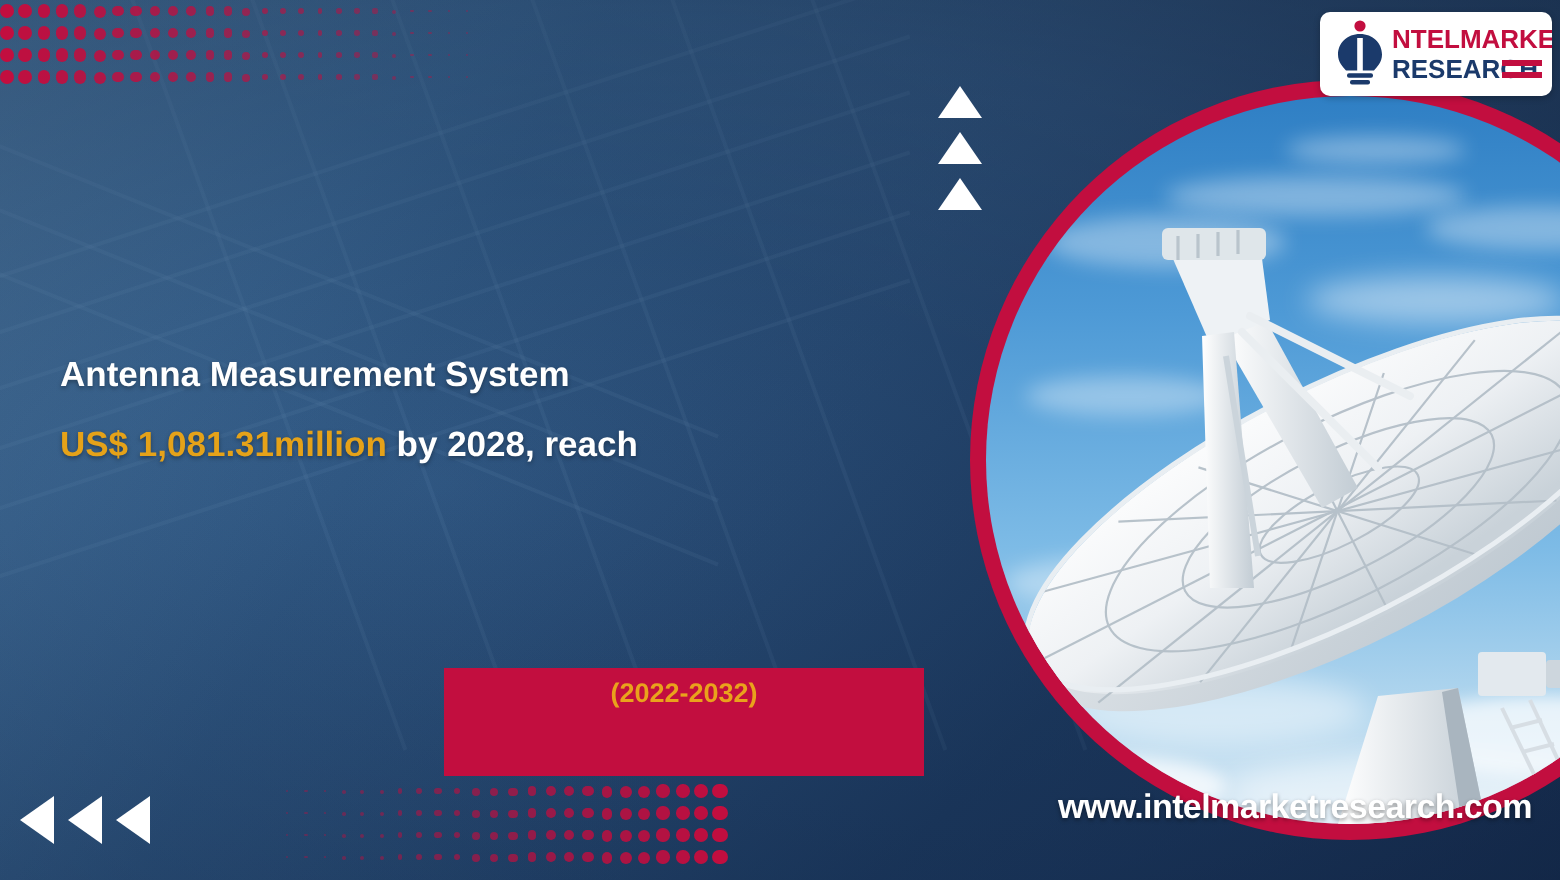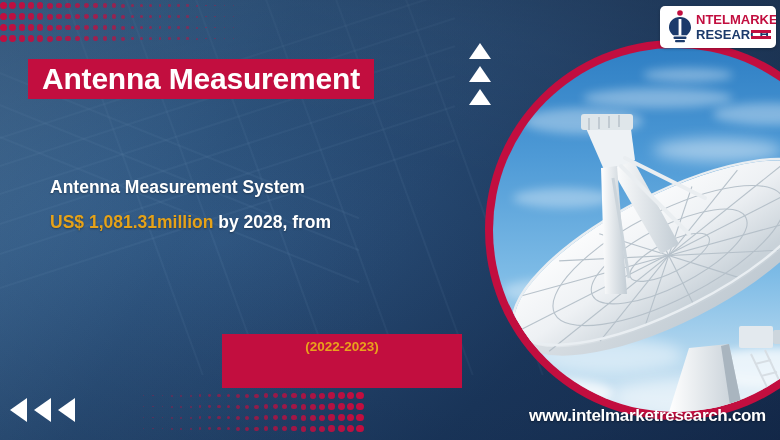--- a/index.html
+++ b/index.html
@@ -120,21 +120,21 @@
     position: absolute;
     left: 30px;
     top: 170px;
     width: 420px;
     color: #ffffff;
     font-size: 17.5px;
     font-weight: bold;
     line-height: 35px;
     text-shadow: 0 1px 2px rgba(0,0,0,0.35);
   }
-  .body-copy .line { white-space: nowrap; margin-left: 20px; }
+  .body-copy .line { white-space: nowrap; }
   .gold { color: #e5a219; }
 
   
   #cagr-badge {
     position: absolute;
     left: 222px;
     top: 334px;
     width: 240px;
     height: 54px;
     background: #c20e3f;
@@ -210,21 +210,21 @@
     display: block;
     width: 20px; height: 3px;
     background: #c20e3f;
     margin-bottom: 3px;
   }
 
   
   #site-url {
     position: absolute;
     left: 529px;
-    top: 406px;
+    top: 394px;
     font-size: 17px;
     font-weight: bold;
     color: #ffffff;
     letter-spacing: -0.3px;
     white-space: nowrap;
     text-shadow: 0 1px 2px rgba(0,0,0,0.4);
   }
 </style>
 </head>
 <body>
@@ -575,26 +575,25 @@
     <div class="logo-words">
       <div class="logo-top">NTELMARKET</div>
       <div class="logo-bottom">RESEARCH</div>
     </div>
     <div class="logo-bars">
         <i></i>
         <i></i>
       </div>
   </div>
 
-  <div class="title-band" id="title-line-1">Antenna Measurement</div>
 
   <div class="body-copy">
     <div class="line">Antenna Measurement System</div>
-    <div class="line"><span class="gold">US$ 1,081.31million</span><span> by 2028, from</span></div>
+    <div class="line"><span class="gold">US$ 1,081.31million</span><span> by 2028, reach</span></div>
   </div>
 
   <div id="cagr-badge">
-    <div id="cagr-period">(2022-2023)</div>
+    <div id="cagr-period">(2022-2032)</div>
   </div>
 
   <div id="site-url">www.intelmarketresearch.com</div>
 
 </div>
 
 </body></html>

